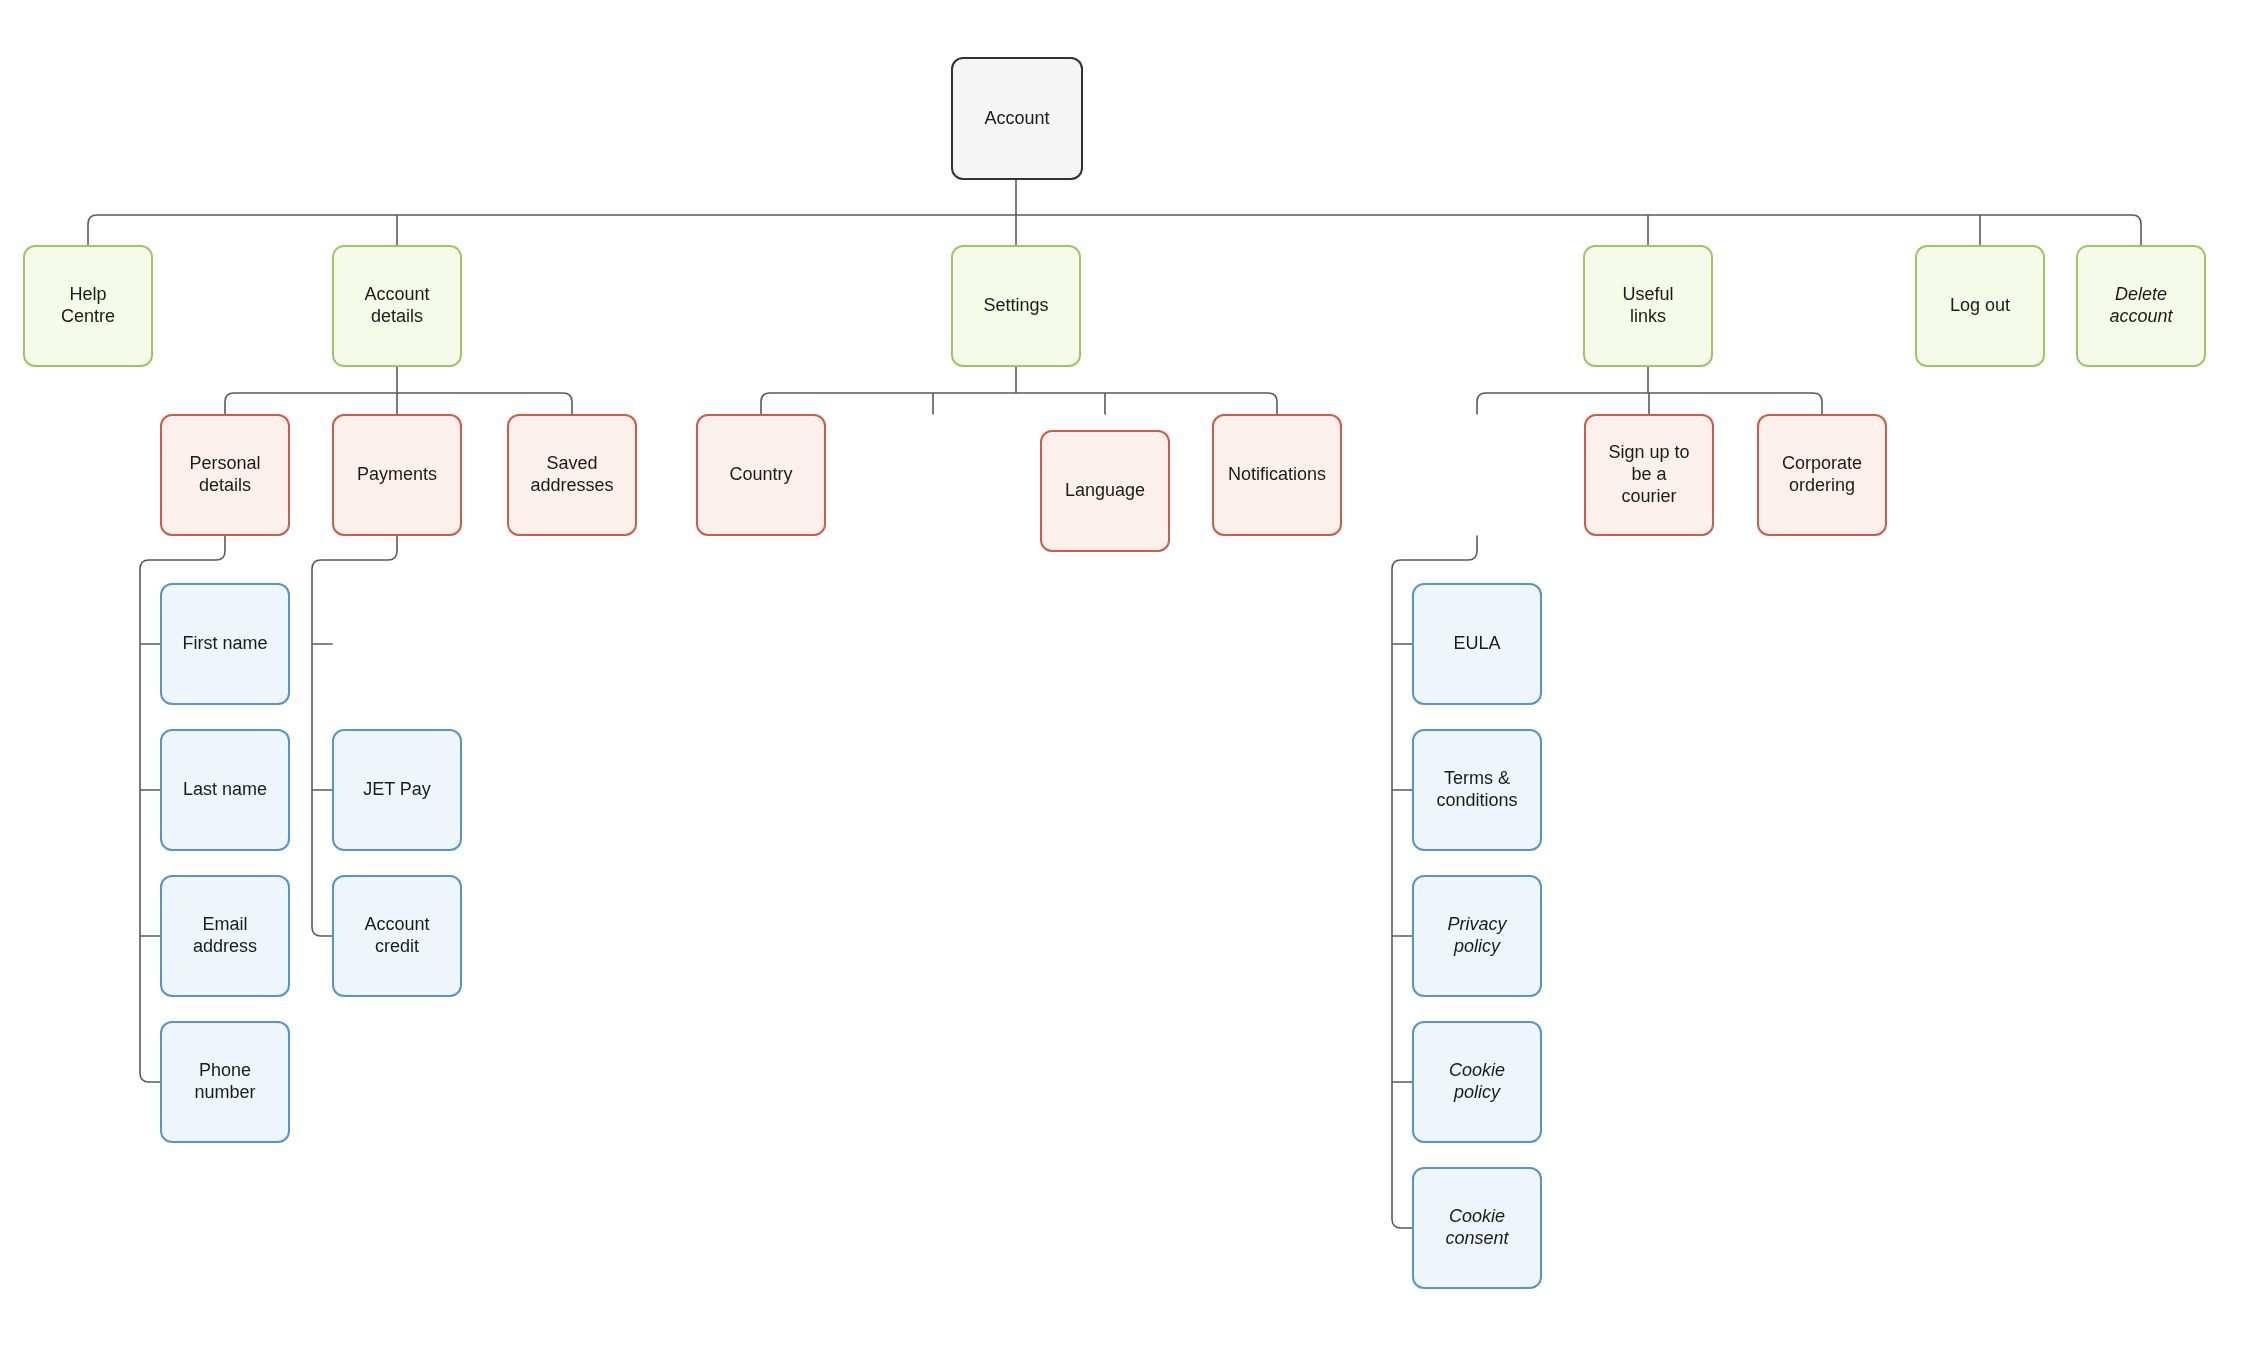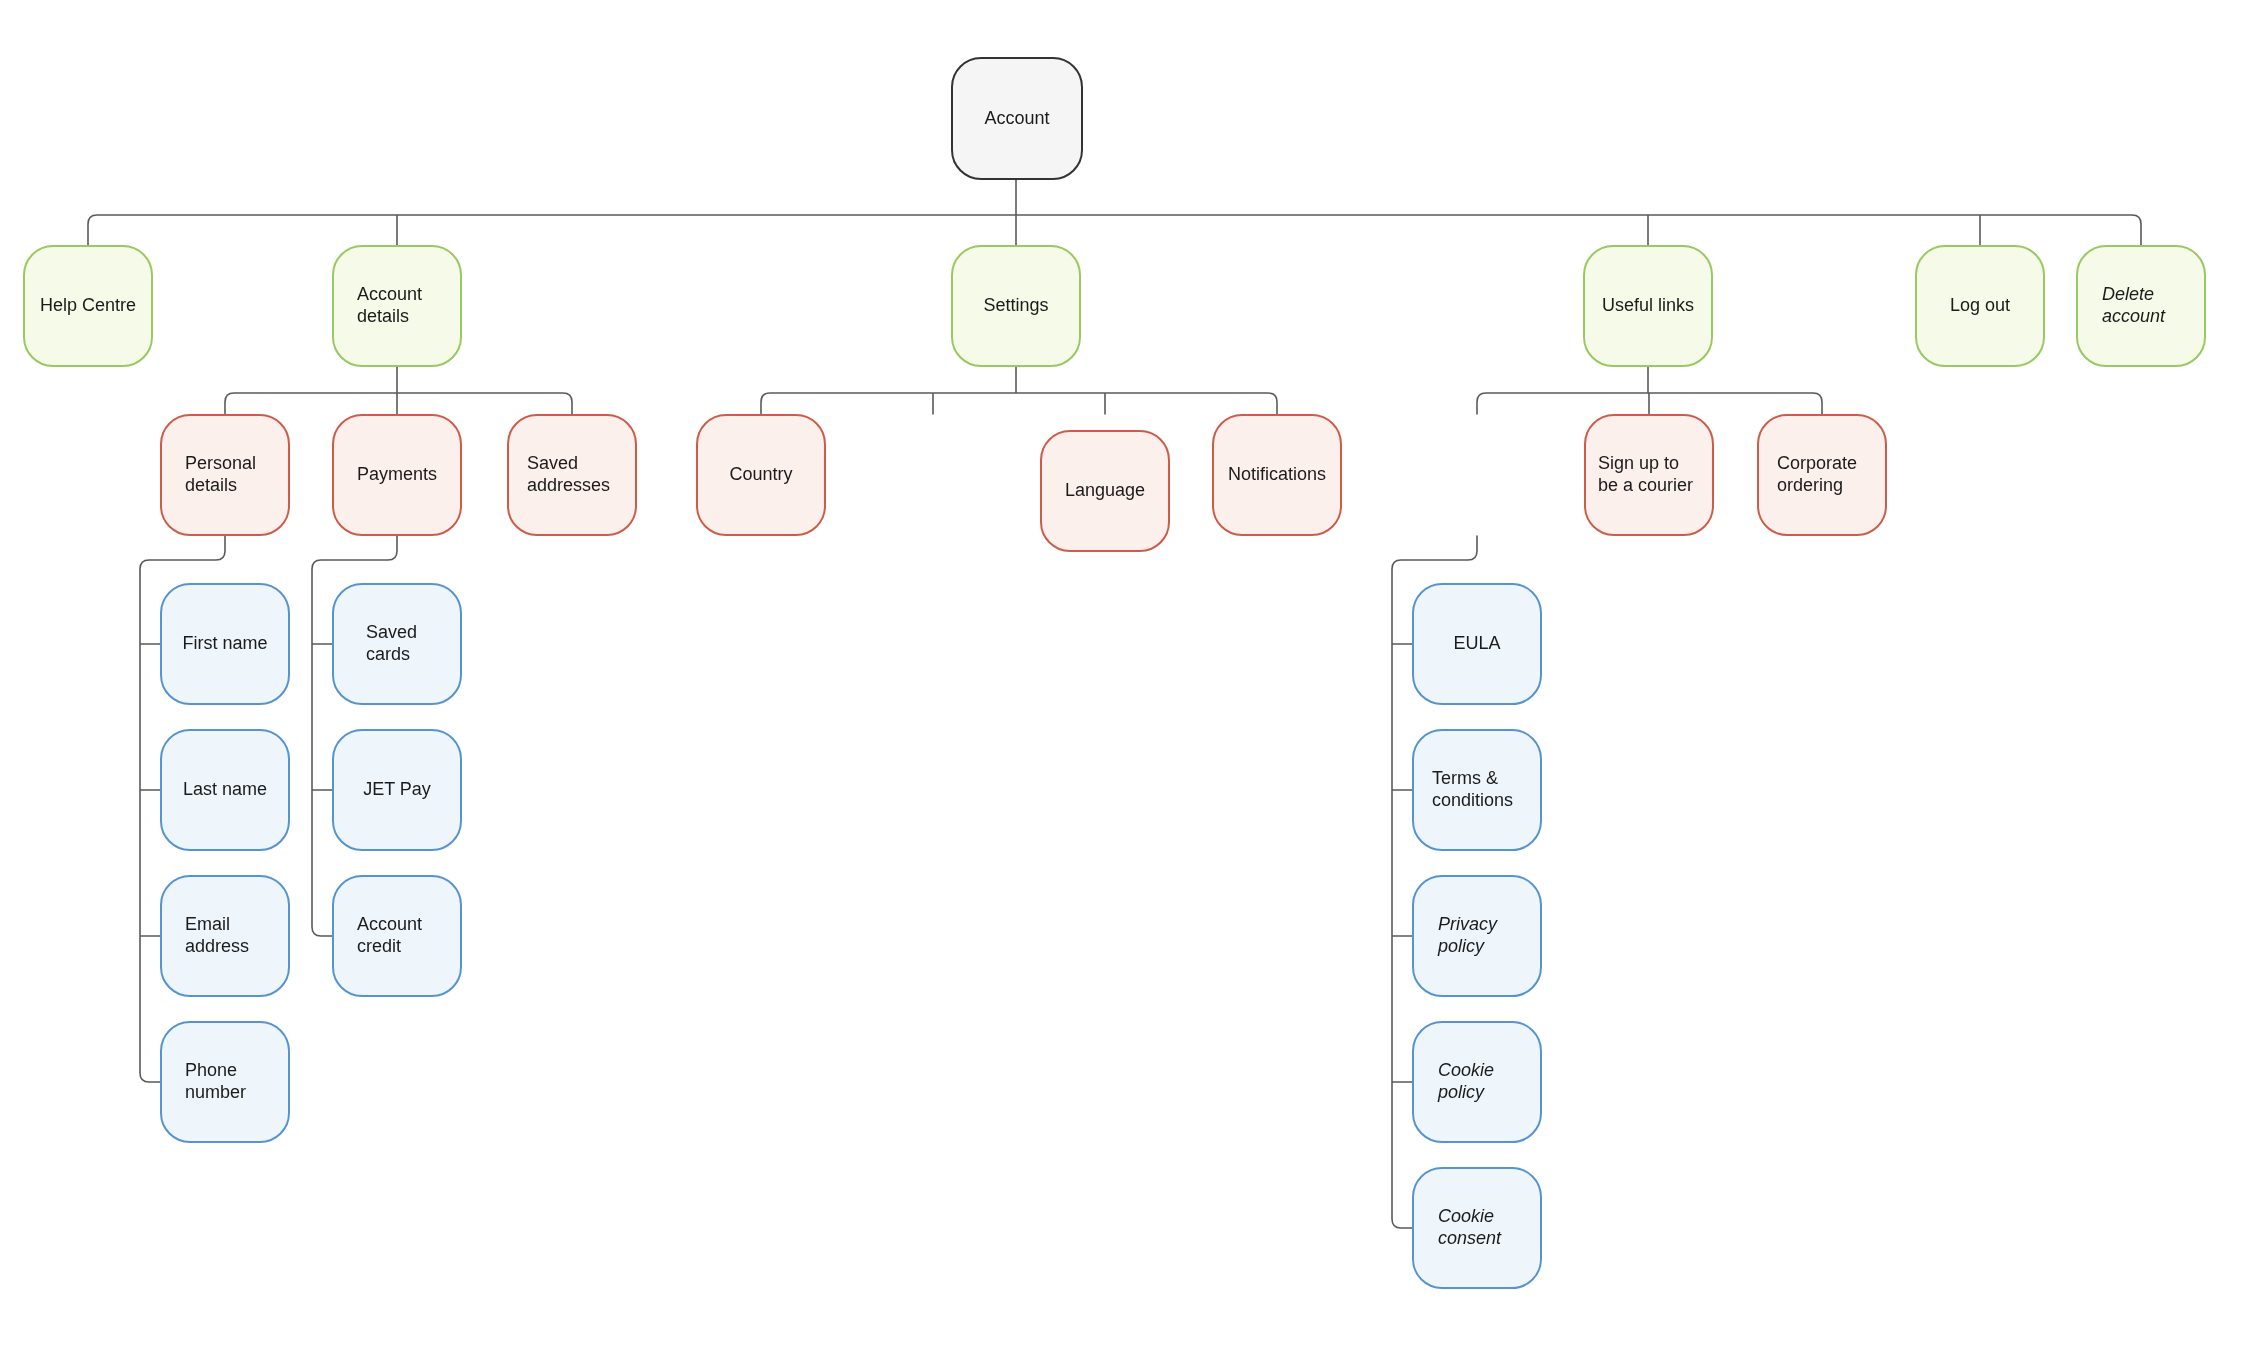--- a/index.html
+++ b/index.html
@@ -13,22 +13,22 @@
   body{
     width:2258px;height:1350px;background:var(--background);
     font-family:"Liberation Sans","DejaVu Sans",sans-serif;
     color:var(--text);
   }
   .canvas{position:relative;width:2258px;height:1350px;overflow:hidden;background:var(--background);}
   svg.edges{position:absolute;left:0;top:0;width:2258px;height:1350px;pointer-events:none;}
   svg.edges path{stroke:var(--connector);stroke-width:1.6;fill:none;stroke-linecap:round;}
   .node{
     position:absolute;width:130px;height:122px;box-sizing:border-box;
-    border-radius:30px;display:flex;align-items:center;justify-content:center;
-    text-align:left;font-size:18px;line-height:1.22;padding:12px;
+    border-radius:12px;display:flex;align-items:center;justify-content:center;
+    text-align:center;font-size:18px;line-height:1.22;padding:20px;
     cursor:default;
   }
   .node .lbl{display:block;max-width:124px;}
   .root{background:var(--root-fill);border:2.5px solid var(--root-border);width:132px;height:123px;}
   .section{background:var(--section-fill);border:2px solid var(--section-border);}
   .category{background:var(--category-fill);border:2px solid var(--category-border);}
   .item{background:var(--item-fill);border:2px solid var(--item-border);}
   .n62 .lbl{max-width:62px;}
   .n78 .lbl{max-width:78px;font-style:italic;}
   .n80 .lbl{max-width:80px;}
@@ -105,23 +105,20 @@
   <div class="node item" style="left:160px;top:729px">
     <span class="lbl">Last name</span>
   </div>
   <div class="node item n80" style="left:160px;top:875px">
     <span class="lbl">Email address</span>
   </div>
   <div class="node item n80" style="left:160px;top:1021px">
     <span class="lbl">Phone number</span>
   </div>
 
-  <div class="node item n62" style="left:332px;top:583px">
-    <span class="lbl">Saved cards</span>
-  </div>
   <div class="node item" style="left:332px;top:729px">
     <span class="lbl">JET Pay</span>
   </div>
   <div class="node item n80" style="left:332px;top:875px">
     <span class="lbl">Account credit</span>
   </div>
 
   <div class="node item" style="left:1412px;top:583px">
     <span class="lbl">EULA</span>
   </div>

